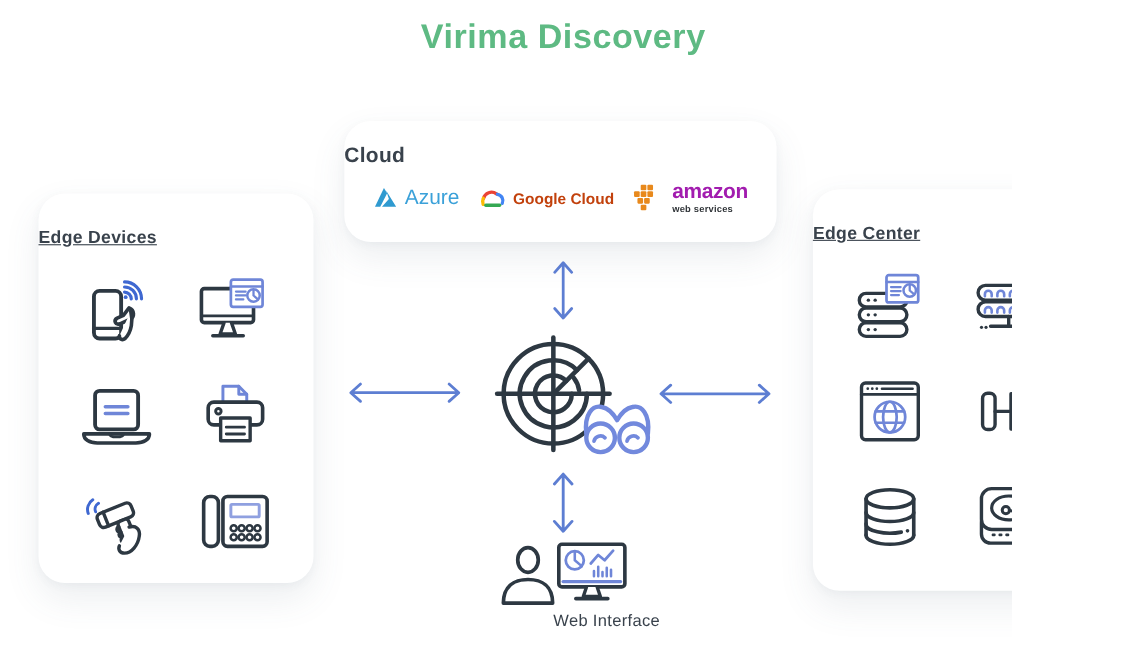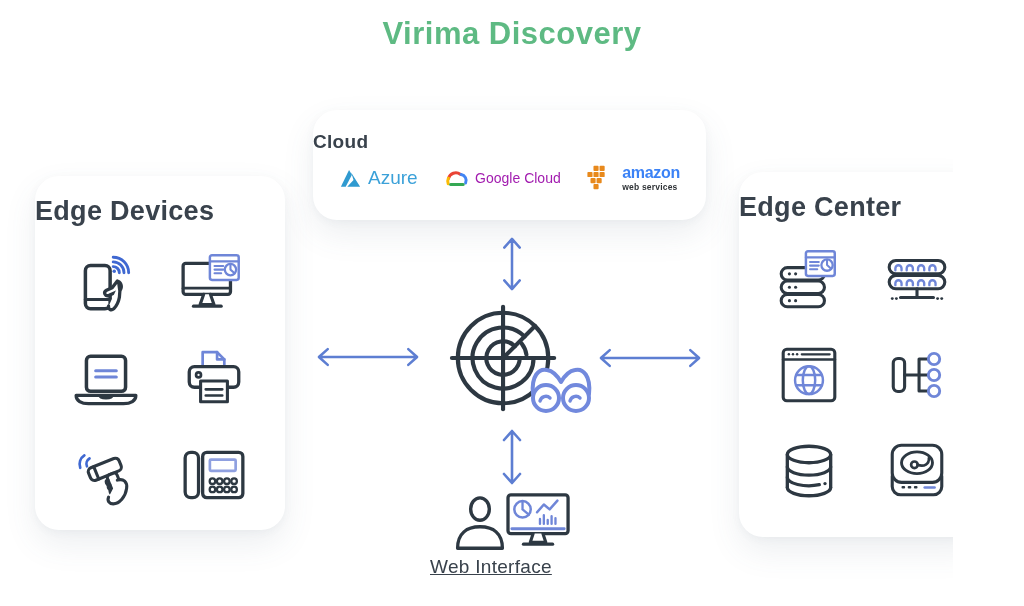--- a/index.html
+++ b/index.html
@@ -1,43 +1,43 @@
 <!DOCTYPE html>
 <html><head>
 <meta charset="utf-8">
 <style>
   html,body{margin:0;padding:0;background:#ffffff;}
   #stage{position:relative;width:920px;height:606px;background:#ffffff;overflow:hidden;
-         font-family:"Liberation Sans", sans-serif;padding-left:33px;}
+         font-family:"Liberation Sans", sans-serif;}
   .card{position:absolute;background:#ffffff;border-radius:24px;
         box-shadow:0 14px 32px rgba(80,95,120,0.10), 0 2px 8px rgba(80,95,120,0.05);}
   .card-title{text-align:left;font-weight:700;color:#39424c;letter-spacing:.3px;}
   #page-title{position:absolute;left:0;top:16px;width:1024px;text-align:center;
               font-size:31px;font-weight:700;color:#5eba83;letter-spacing:.5px;}
   
   #cloud-card{left:313px;top:110px;width:393px;height:110px;}
   #cloud-card .card-title{margin-top:21px;font-size:19px;}
   #cloud-row{display:flex;justify-content:space-between;align-items:center;padding:12px 26px 0 26px;}
   .provider{display:flex;align-items:center;gap:6px;}
   #azure-label{font-size:19px;color:#3ba1d9;font-weight:400;}
-  #google-label{font-size:14px;color:#a21caf;font-weight:400;}
+  #google-label{font-size:14px;color:#c2410c;font-weight:700;}
   .aws-text{display:flex;flex-direction:column;line-height:1;margin-left:2px;}
-  #aws-label{font-size:16px;font-weight:800;color:#3b82f6;letter-spacing:-.3px;}
+  #aws-label{font-size:19px;font-weight:800;color:#a21caf;letter-spacing:-.3px;}
   #aws-sublabel{font-size:8.5px;font-weight:600;color:#2f3337;margin-top:2px;letter-spacing:.2px;}
   
   #edge-card{left:35px;top:176px;width:250px;height:354px;}
   #data-card{left:739px;top:172px;width:247px;height:365px;}
-  #edge-card .card-title,#data-card .card-title{margin-top:20px;font-size:27px;}
+  #edge-card .card-title,#data-card .card-title{margin-top:32px;font-size:16px;text-decoration:underline;}
   .icon-grid{margin-top:18px;display:grid;grid-template-columns:74px 74px;
              justify-content:center;column-gap:34px;row-gap:20px;}
   .icon-cell{width:74px;height:76px;display:flex;align-items:center;justify-content:center;}
   
   .abs{position:absolute;}
-  #web-label{position:absolute;left:430px;top:556px;width:170px;text-align:left;
-             font-size:19px;font-weight:500;color:#39424c;letter-spacing:.3px;text-decoration:underline;}
+  #web-label{position:absolute;left:430px;top:556px;width:170px;text-align:right;
+             font-size:15px;font-weight:500;color:#39424c;letter-spacing:.3px;}
 </style>
 </head>
 <body>
 
 <div id="stage">
 
   <div id="page-title">Virima Discovery</div>
 
   <div class="card" id="cloud-card">
     <div class="card-title">Cloud</div>

